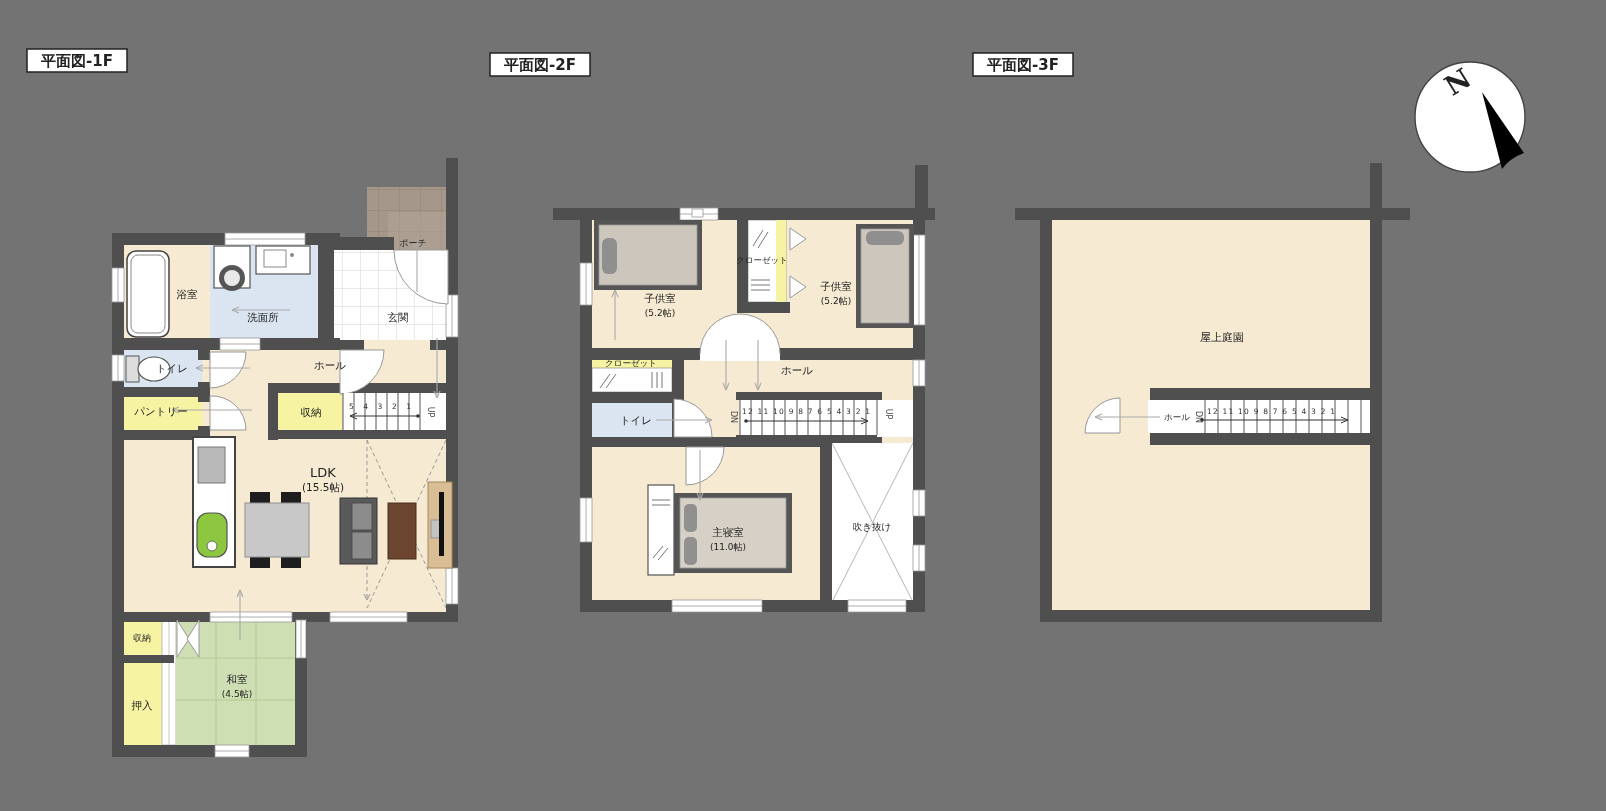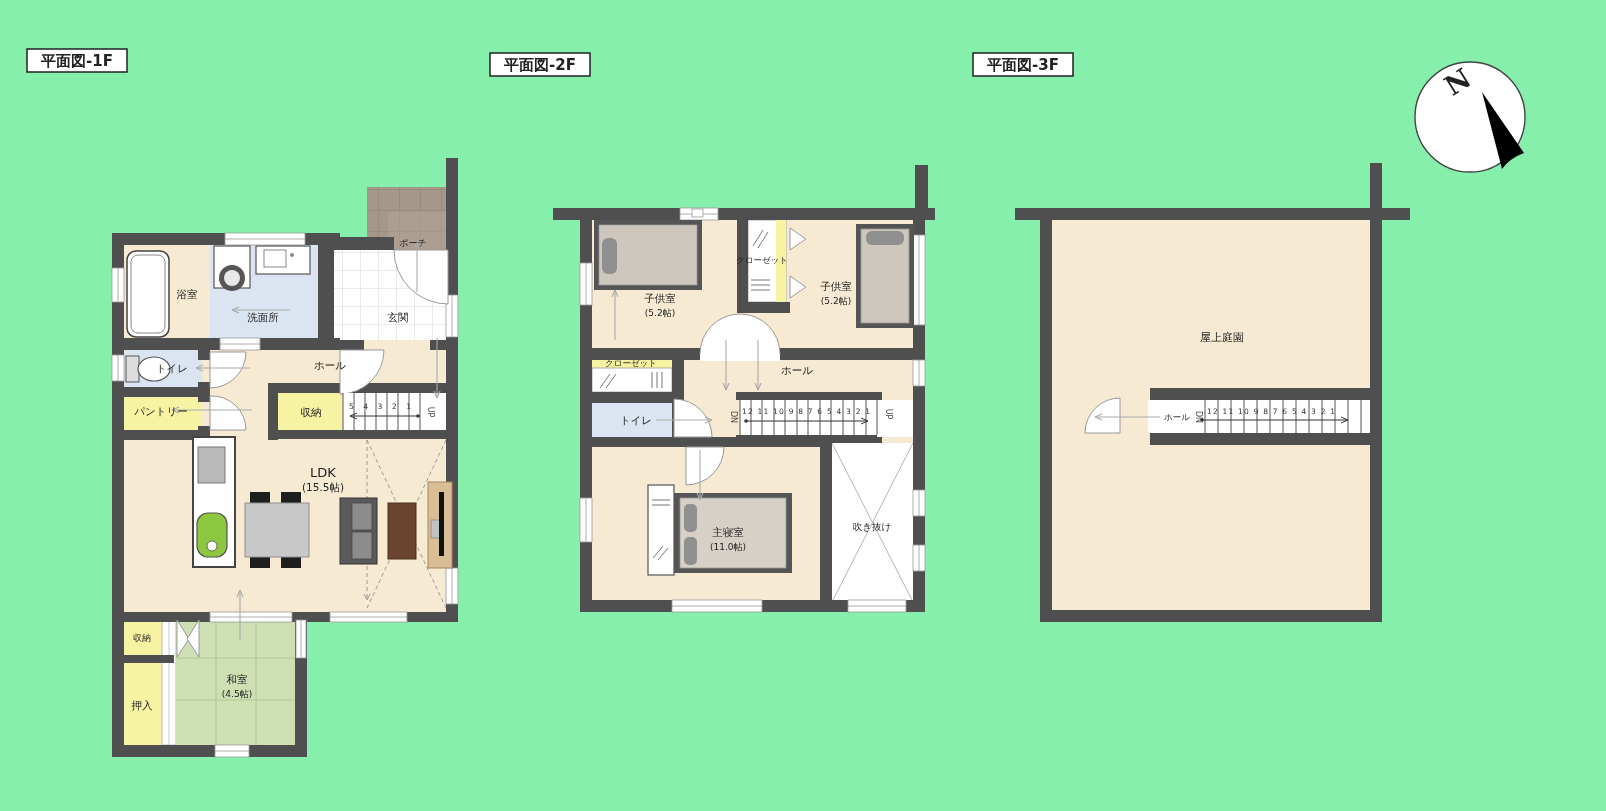--- a/index.html
+++ b/index.html
@@ -1,16 +1,16 @@
 <!DOCTYPE html>
 <html><head>
 <meta charset="utf-8">
 <style>
   html,body{margin:0;padding:0;background:#fff;}
-  #canvas{position:relative;width:1606px;height:811px;background:#86efac;overflow:hidden;}
+  #canvas{position:relative;width:1606px;height:811px;background:#737373;overflow:hidden;}
   svg{display:block;}
   text{font-family:"DejaVu Sans","Liberation Sans",sans-serif;fill:#222;}
   .title-text{font-weight:bold;font-size:15px;}
   .room-label{font-size:10.5px;}
   .small-label{font-size:9px;}
   .stair-num{font-size:7.5px;fill:#333;}
   .updn{font-size:8px;fill:#444;}
 </style>
 </head>
 <body>

